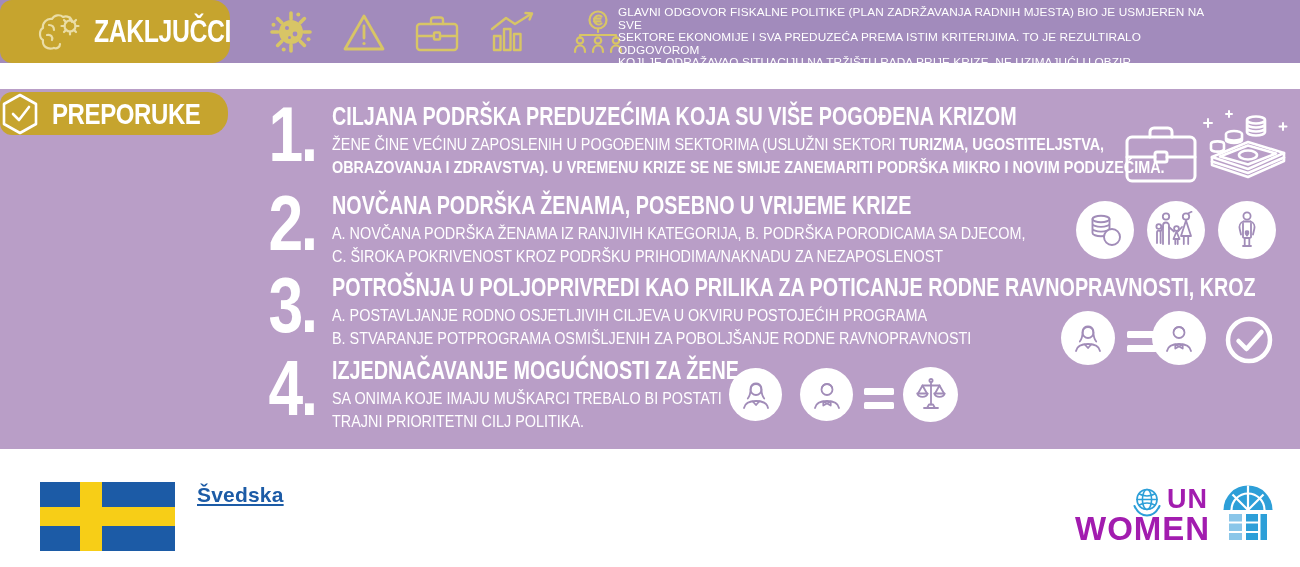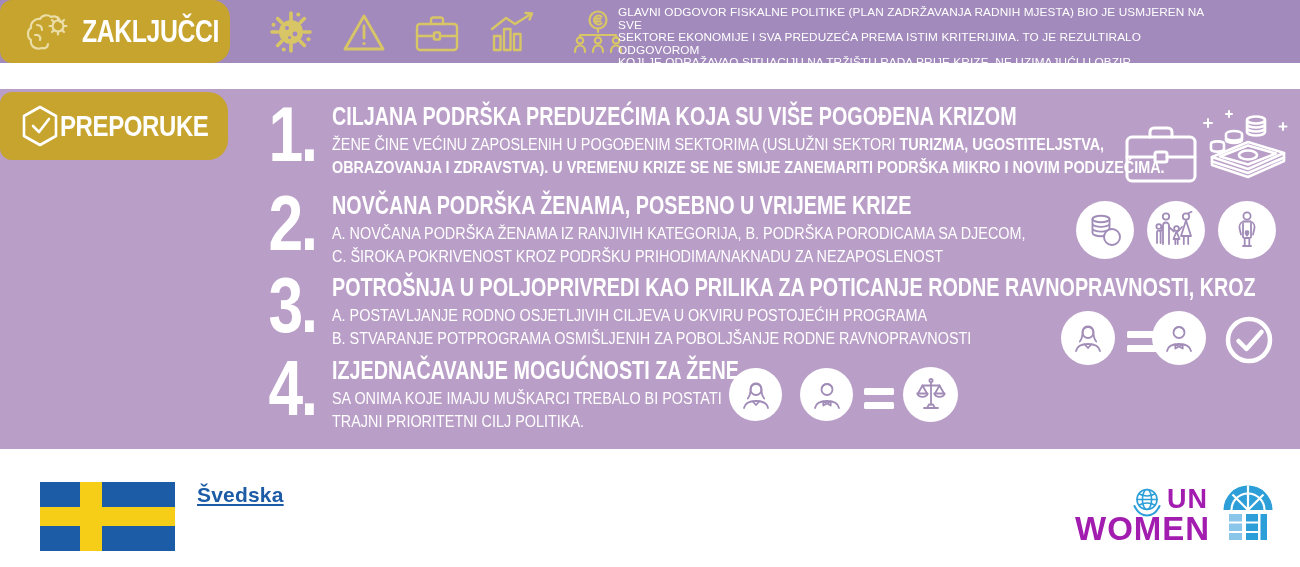--- a/index.html
+++ b/index.html
@@ -2,30 +2,30 @@
 <html><head>
 <meta charset="utf-8">
 <style>
   * { margin:0; padding:0; box-sizing:border-box; }
   body { background:#fff; font-family:"Liberation Sans", sans-serif; }
   .canvas { position:relative; width:1300px; height:567px; background:#ffffff; overflow:hidden; }
 
   
   .topbar { position:absolute; left:0; top:0; width:1300px; height:63px; background:#A28BBC; }
   .badge { background:#C6A42E; color:#fff; display:flex; align-items:center; }
-  .badge-top { position:absolute; left:0; top:0; width:230px; height:63px; border-radius:12px 18px 18px 12px; padding-left:22px; gap:12px; }
+  .badge-top { position:absolute; left:0; top:0; width:230px; height:63px; border-radius:12px 18px 18px 12px; padding-left:34px; gap:12px; }
   .badge-label { font-size:31px; font-weight:700; letter-spacing:-.5px; display:inline-block; transform:scaleX(.8); transform-origin:0 50%; white-space:nowrap; }
   .topbar-icons { position:absolute; left:268px; top:0; height:63px; display:flex; align-items:center; gap:27px; color:#D8C566; }
   .topbar-text { position:absolute; left:618px; top:6px; width:600px; color:#fff; font-size:11.8px; line-height:1.06; letter-spacing:.1px; }
   .topbar-text .reg-lines { white-space:pre-line; display:block; }
   .topbar-text .bold-line { font-weight:700; font-size:12.4px; margin-top:1px; }
 
   
   .panel { position:absolute; left:0; top:89px; width:1300px; height:360px; background:#B99EC7; }
-  .badge-main { position:absolute; left:0; top:92px; width:228px; height:68px; border-radius:12px 20px 20px 12px; padding-left:20px; }
+  .badge-main { position:absolute; left:0; top:92px; width:228px; height:43px; border-radius:12px 20px 20px 12px; gap:12px; }
   .badge-main .badge-label { font-size:30px; }
 
   .rec { position:absolute; left:258px; display:flex; align-items:flex-start; color:#fff; }
   .rec-num { width:52px; flex:none; font-size:78px; font-weight:700; line-height:.82; text-align:right; transform:scaleX(.8); transform-origin:100% 0; letter-spacing:-3px; }
   .rec-text { margin-left:22px; }
   .rec-title { font-size:26px; font-weight:700; line-height:1.05; white-space:nowrap; transform:scaleX(.76); transform-origin:0 0; }
   .rec-body { margin-top:4px; font-size:16px; line-height:1.4; white-space:nowrap; transform:scaleX(.9); transform-origin:0 0; }
   .rec-body .b { font-weight:700; }
 
   .abs { position:absolute; }

